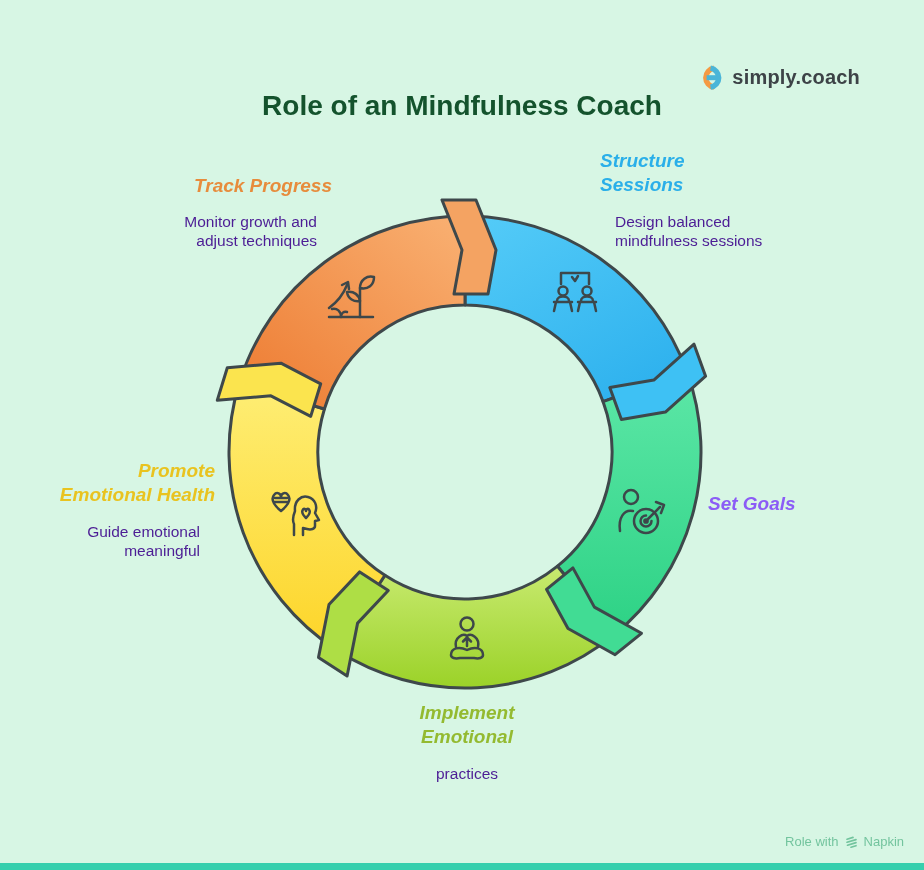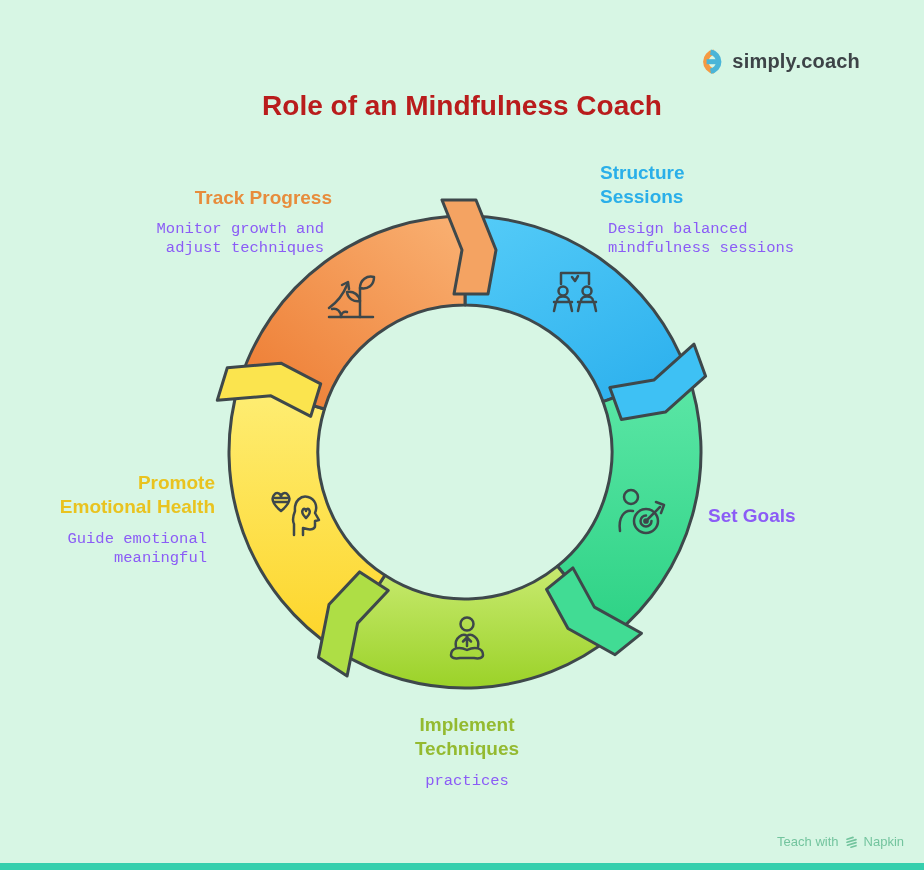--- a/index.html
+++ b/index.html
@@ -4,29 +4,29 @@
 <style>
   html,body{margin:0;padding:0;}
   body{
     width:924px;height:870px;position:relative;overflow:hidden;
     background:#d7f6e4;
     font-family:"Liberation Sans","DejaVu Sans",sans-serif;
     -webkit-font-smoothing:antialiased;
   }
   .abs{position:absolute;}
   
-  .brand{top:48px;right:64px;display:flex;align-items:center;gap:8px;}
+  .brand{top:64px;right:64px;display:flex;align-items:center;gap:8px;}
   .brand-text{font-size:20px;font-weight:600;color:#3d4347;letter-spacing:.2px;}
   
   .title{top:90px;left:0;width:924px;text-align:center;
-    font-size:28px;font-weight:700;color:#b91c1c;}
+    font-size:28px;font-weight:700;color:#14532d;}
   
   .step{line-height:1.2;}
-  .step h3{margin:12px 0 10px 0;font-size:19px;font-weight:700;line-height:1.28;}
-  .step p{margin:8px;font-size:15.5px;color:#8b5cf6;line-height:1.22;font-family:Liberation Mono, monospace;}
+  .step h3{margin:0 0 10px 0;font-size:19px;font-weight:700;line-height:1.28;font-style:italic;}
+  .step p{margin:15px;font-size:15.5px;color:#4c1d95;line-height:1.22;}
   .step span{display:block;white-space:nowrap;}
   .align-r{text-align:right;}
   .align-c{text-align:center;}
   .c-orange h3{color:#e78c3c;}
   .c-blue h3{color:#2aafe9;}
   .c-green h3{color:#8b5cf6;}
   .c-lime h3{color:#94ba30;}
   .c-yellow h3{color:#e9c31f;}
   .pos-track{top:174px;right:592px;}
   .pos-structure{top:149px;left:600px;}
@@ -163,40 +163,40 @@
 <div class="abs step c-green pos-goals">
   <h3>
     <span>Set Goals</span>
     <span></span>
   </h3>
 </div>
 
 <div class="abs step align-c c-lime pos-implement">
   <h3>
     <span>Implement</span>
-    <span>Techniques</span>
+    <span>Emotional</span>
   </h3>
   <p>
     <span>practices</span>
   </p>
 </div>
 
 <div class="abs step align-r c-yellow pos-promote">
   <h3>
     <span>Promote</span>
     <span>Emotional Health</span>
   </h3>
   <p>
     <span>Guide emotional</span>
     <span>meaningful</span>
   </p>
 </div>
 
 <div class="abs credit">
-  <span>Teach with</span>
+  <span>Role with</span>
   <svg width="15" height="14" viewBox="0 0 15 14">
     <g stroke="#73c49e" stroke-width="1.7" stroke-linecap="round" fill="none">
       <path d="M3 4.2 L9 2.4"></path>
       <path d="M3 7.2 L12 4.6"></path>
       <path d="M3.5 10.2 L12 7.6"></path>
       <path d="M7 12.2 L12 10.7"></path>
     </g>
   </svg>
   <span>Napkin</span>
 </div>

